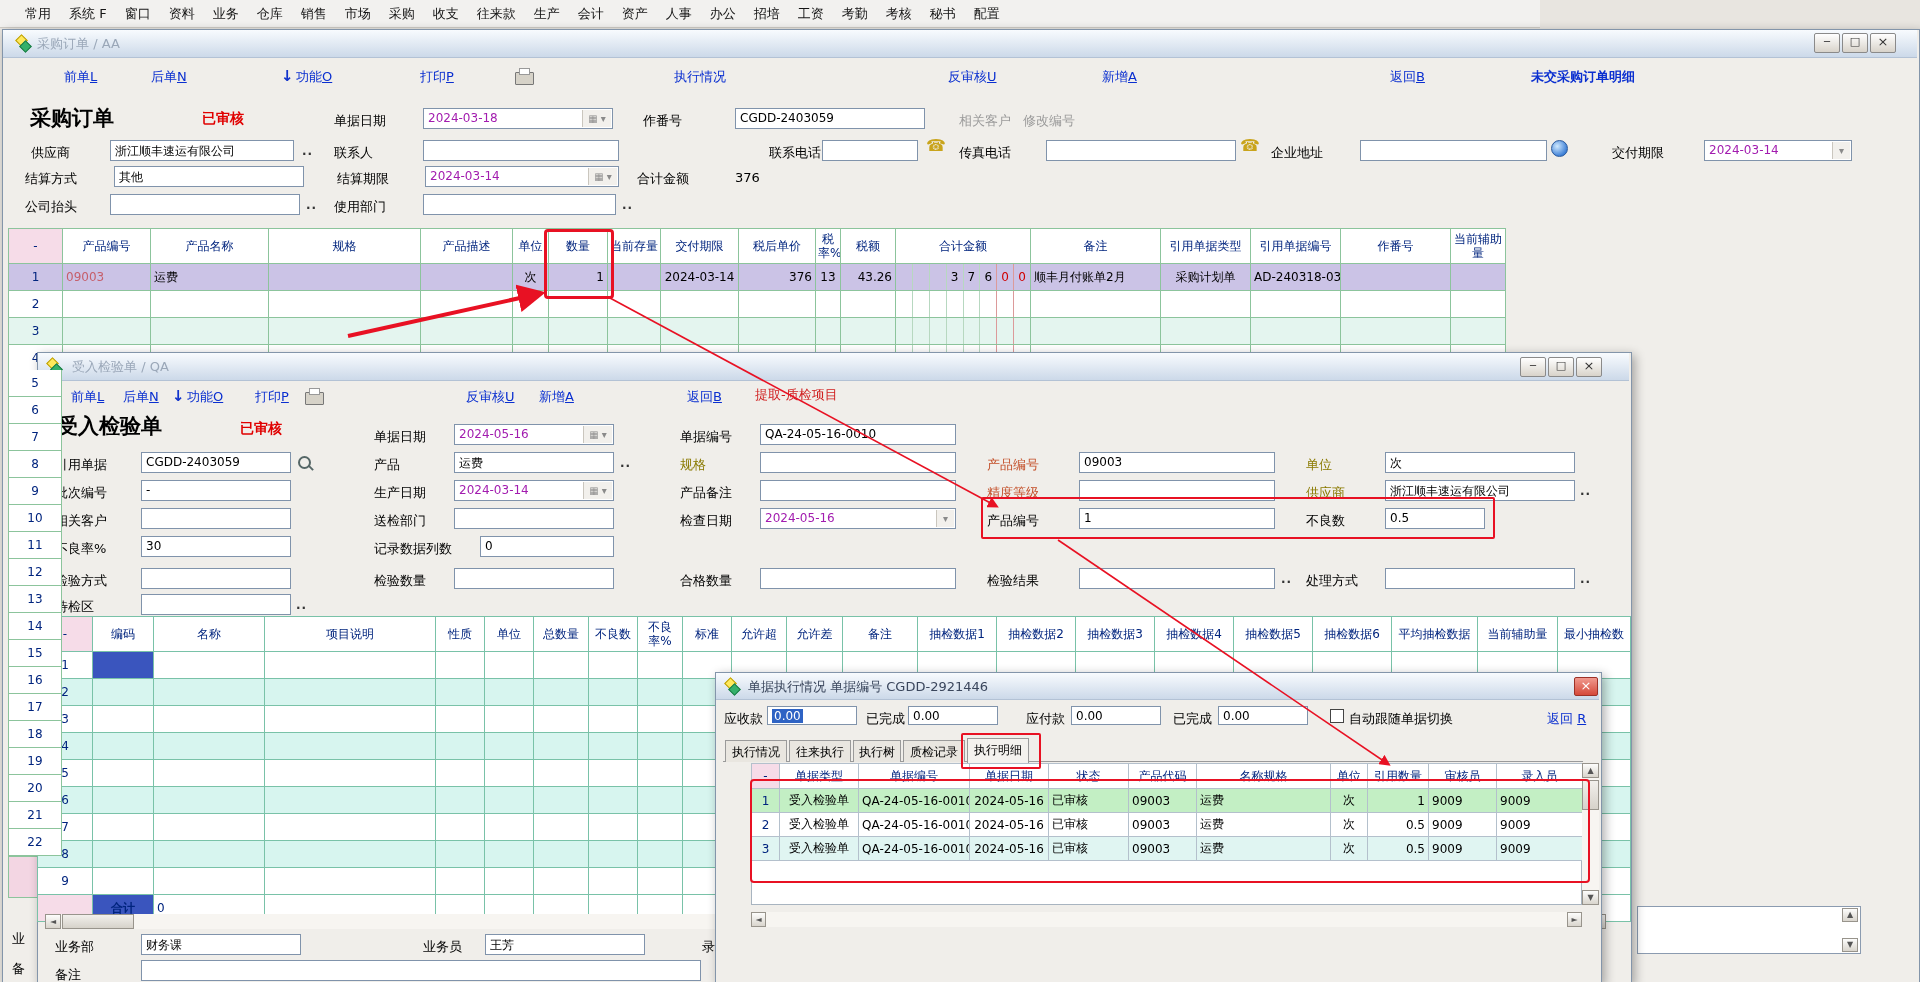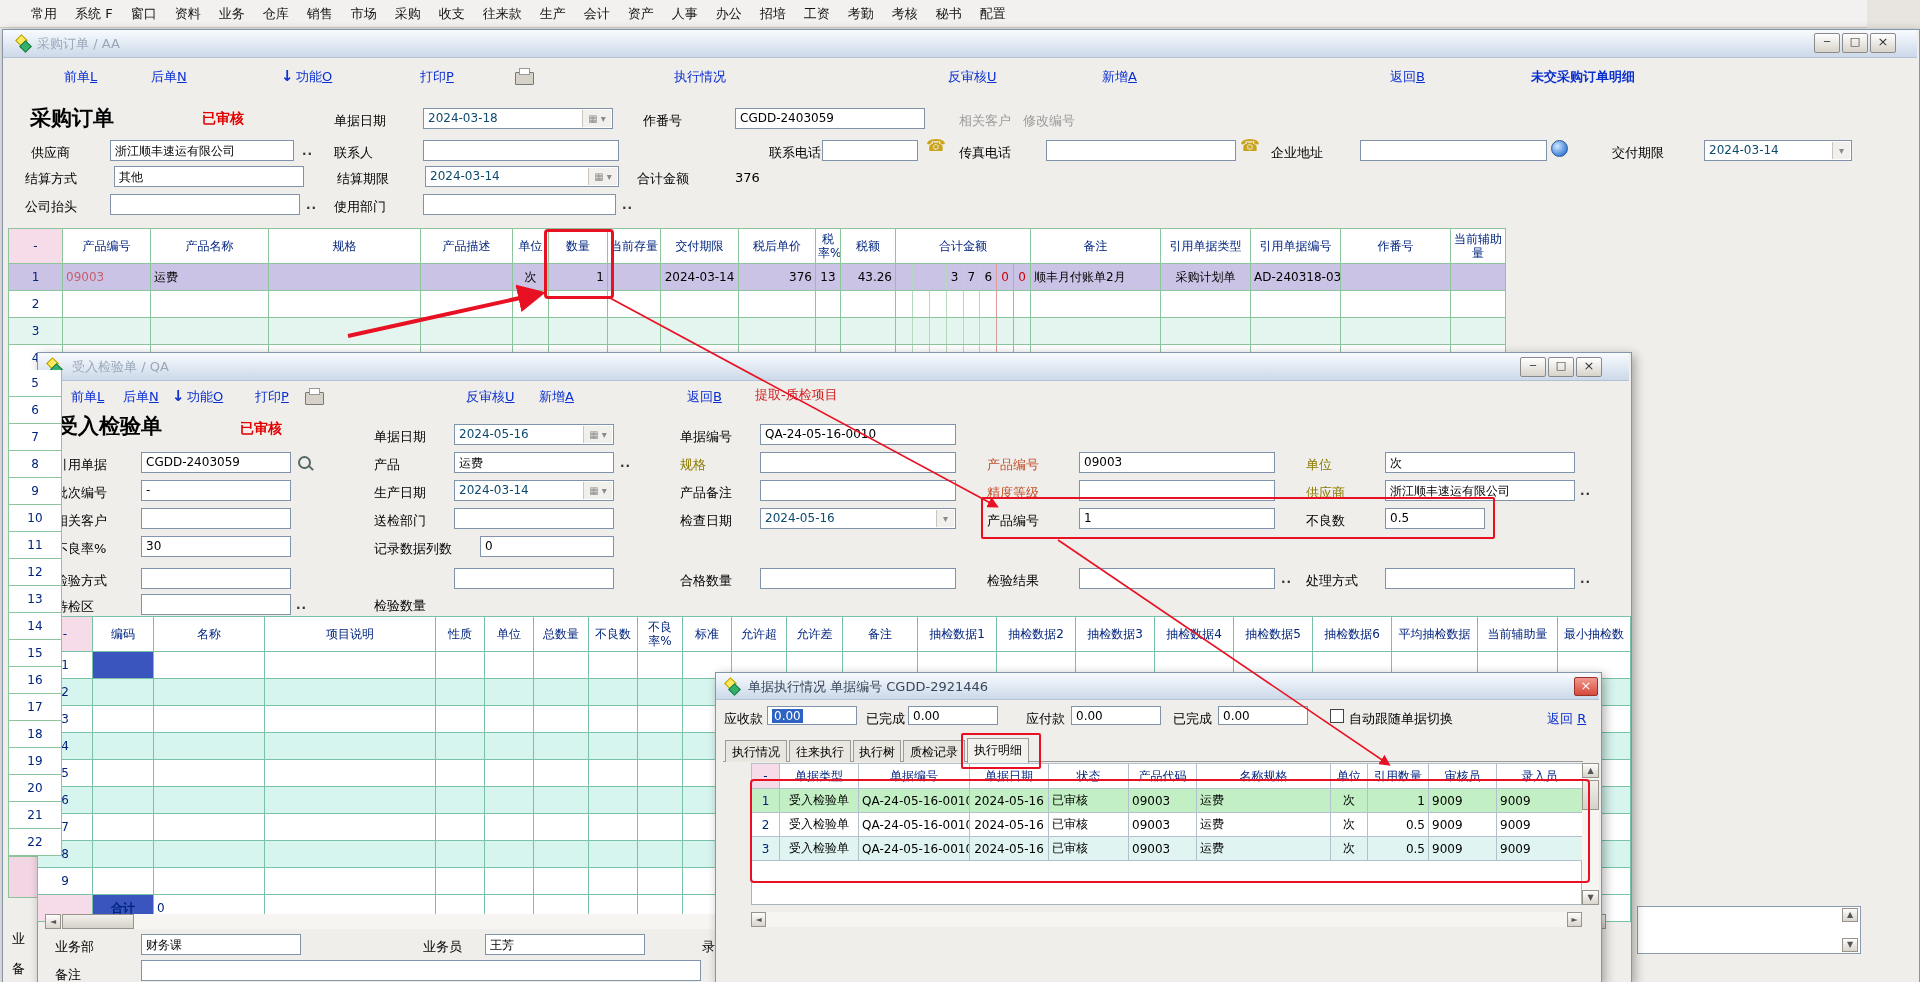--- a/index.html
+++ b/index.html
@@ -1,20 +1,20 @@
 <!DOCTYPE html>
 <html><head>
 <meta charset="utf-8">
 <style>
   html,body{margin:0;padding:0}
   .screen{position:relative;width:1920px;height:982px;background:#e8e5e0;overflow:hidden;
           font-family:"DejaVu Sans","Liberation Sans",sans-serif;font-size:13px;color:#000}
   .abs{position:absolute}
   
-  .menubar{position:absolute;left:0;top:0;width:1867px;height:28px;background:#f2f1ef;border-bottom:1px solid #cfccc6;padding-left:22px;box-sizing:border-box;white-space:nowrap}
+  .menubar{position:absolute;left:0;top:0;width:1540px;height:28px;background:#f2f1ef;border-bottom:1px solid #cfccc6;padding-left:16px;box-sizing:border-box;white-space:nowrap}
   .menu-item{display:inline-block;padding:0 9px;line-height:27px;font-size:13px;color:#151515}
   
   .win-bg{position:absolute;background:#f0eeea;border:1px solid #8395aa;box-shadow:3px 3px 10px rgba(0,0,0,.32)}
   .tbar{position:absolute;background:linear-gradient(#f8fbfe,#ccd9e9);border-bottom:1px solid #b3c2d5}
   .tbar .tt{position:absolute;left:34px;top:5px;font-size:13px;color:#9aa7b8;white-space:nowrap}
   .tbar .tt.dark{color:#3a465c}
   .winicon{position:absolute;width:16px;height:16px}
   .winicon::before{content:"";position:absolute;left:2px;top:1px;width:7px;height:7px;background:#ffe95c;border:1px solid #b89a00;transform:rotate(45deg)}
   .winicon::after{content:"";position:absolute;left:6px;top:7px;width:7px;height:7px;background:#35b06a;border:1px solid #1b7a44;transform:rotate(45deg)}
   .ctl{position:absolute;width:24px;height:18px;background:linear-gradient(#ffffff,#d8d3ca);border:1px solid #8a8a8a;border-radius:2px;color:#333;text-align:center;font-size:10px;line-height:16px}
@@ -26,21 +26,21 @@
   .red-lnk{color:#d02020}
   .down-arrow{position:absolute;font-size:15px;font-weight:bold;color:#1133cc;line-height:14px}
   .printer{position:absolute;width:17px;height:11px;background:#d6d2c8;border:1px solid #777;border-radius:1px}
   .printer::before{content:"";position:absolute;left:3px;top:-5px;width:9px;height:5px;background:#fff;border:1px solid #999}
   
   .lbl{position:absolute;font-size:13px;color:#000;white-space:nowrap}
   .lbl.gray{color:#9a9a9a} .lbl.olive{color:#8a7a00} .lbl.rust{color:#c4502a}
   .doc-title{position:absolute;font-size:21px;font-weight:bold;font-family:"DejaVu Serif","Liberation Serif",serif}
   .status-red{position:absolute;font-size:14px;font-weight:bold;color:#e00000}
   .fld{position:absolute;height:21px;background:#fff;border:1px solid #8093ab;box-sizing:border-box;font-size:12px;padding:2px 4px;white-space:nowrap;overflow:hidden}
-  .fld.gray{color:#0c4a6e}
+  .fld.gray{color:#a21caf}
   .calbtn{position:absolute;right:1px;top:1px;bottom:1px;width:28px;background:#f2f0ec;border-left:1px solid #cac6be;color:#8a8a8a;text-align:center;line-height:17px}
   .calbtn::before{content:"▦ ";font-size:10px}
   .calbtn::after{content:"▾";font-size:10px}
   .ddbtn{position:absolute;right:1px;top:1px;bottom:1px;width:17px;background:#f2f0ec;border-left:1px solid #cac6be;color:#8a8a8a;text-align:center;line-height:17px}
   .ddbtn::after{content:"▾";font-size:10px}
   .dots{position:absolute;font-size:12px;color:#333;letter-spacing:1px;font-weight:bold}
   .phone{position:absolute;font-size:16px;color:#c9a41b;line-height:16px}
   .globe{position:absolute;width:15px;height:15px;border-radius:50%;border:1px solid #2a5a9d;background:radial-gradient(circle at 35% 35%,#cfe9ff,#3d7fd6 72%)}
   .mag{position:absolute;width:9px;height:9px;border:2px solid #566;border-radius:50%}
   .mag::after{content:"";position:absolute;width:6px;height:2px;background:#566;transform:rotate(45deg);right:-5px;bottom:-2px}
@@ -427,21 +427,21 @@
     <span class="lbl" style="left:1306px;top:512px">不良数</span>
     <div class="fld" style="left:1385px;top:508px;width:100px"><span>0.5</span></div>
 
     <span class="lbl" style="left:55px;top:540px">不良率%</span>
     <div class="fld" style="left:141px;top:536px;width:150px"><span>30</span></div>
     <span class="lbl" style="left:374px;top:540px">记录数据列数</span>
     <div class="fld" style="left:480px;top:536px;width:134px"><span>0</span></div>
 
     <span class="lbl" style="left:55px;top:572px">检验方式</span>
     <div class="fld" style="left:141px;top:568px;width:150px"><span></span></div>
-    <span class="lbl" style="left:374px;top:597px">检验数量</span>
+    <span class="lbl" style="left:374px;top:572px">检验数量</span>
     <div class="fld" style="left:454px;top:568px;width:160px"><span></span></div>
     <span class="lbl" style="left:680px;top:572px">合格数量</span>
     <div class="fld" style="left:760px;top:568px;width:196px"><span></span></div>
     <span class="lbl" style="left:987px;top:572px">检验结果</span>
     <div class="fld" style="left:1079px;top:568px;width:196px"><span></span></div>
     <span class="dots" style="left:1281px;top:572px">..</span>
     <span class="lbl" style="left:1306px;top:572px">处理方式</span>
     <div class="fld" style="left:1385px;top:568px;width:190px"><span></span></div>
     <span class="dots" style="left:1580px;top:572px">..</span>
 

